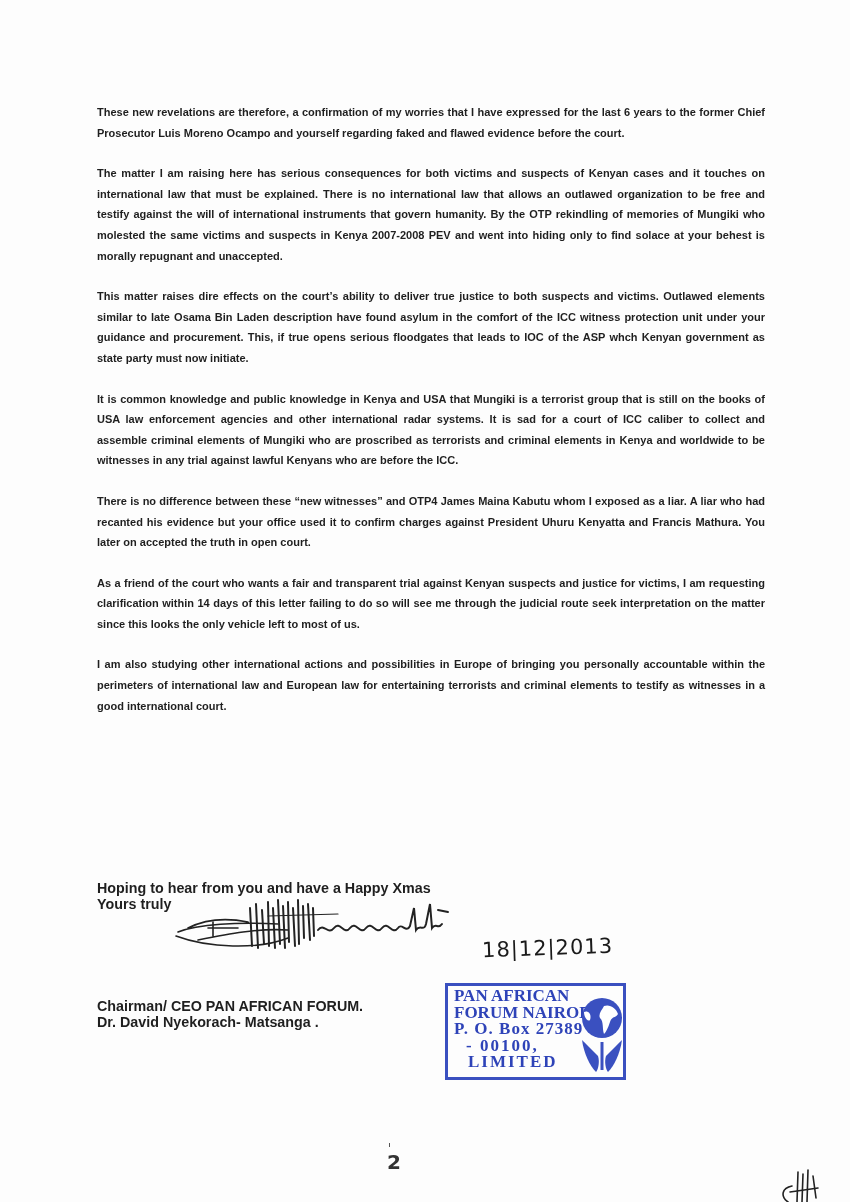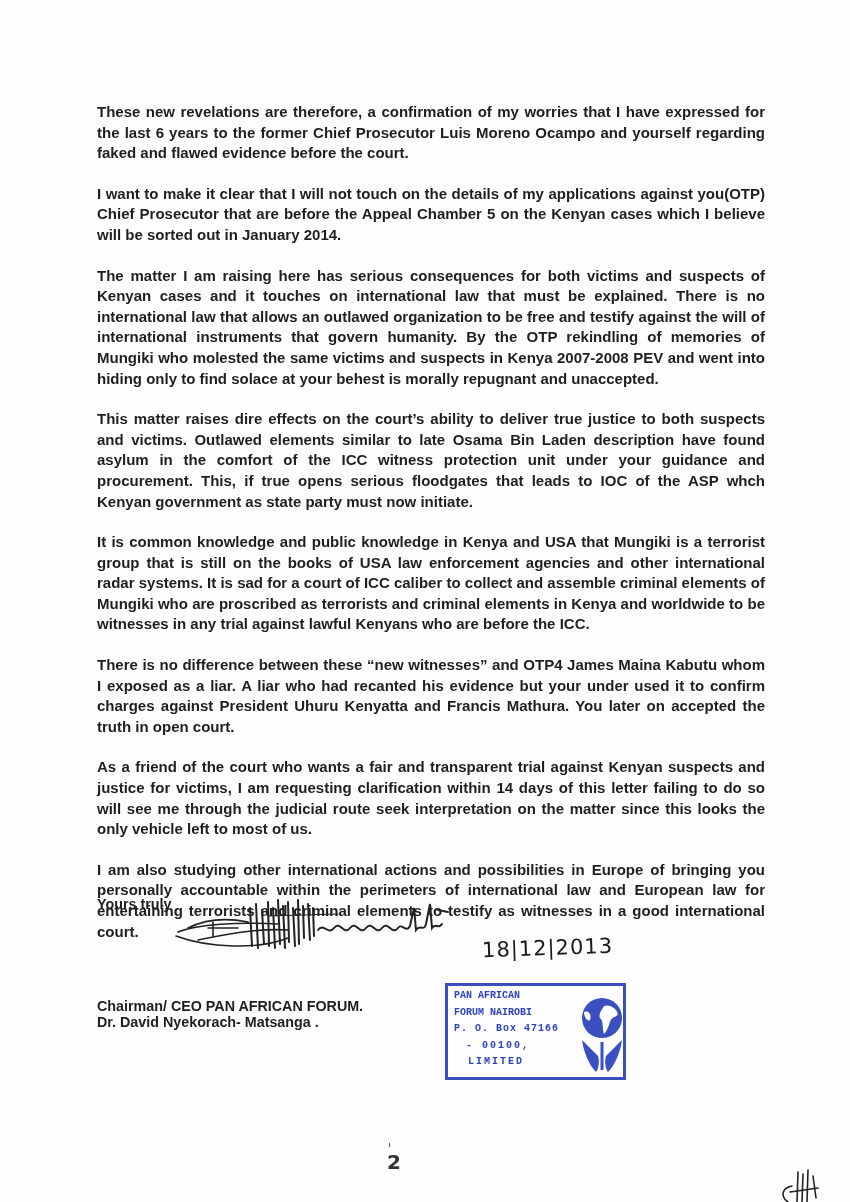--- a/index.html
+++ b/index.html
@@ -4,71 +4,71 @@
 <style>
   html, body { margin: 0; padding: 0; background: #ffffff; }
   body { width: 850px; height: 1202px; position: relative; overflow: hidden; }
   .page {
     position: absolute; left: 0; top: 0; width: 850px; height: 1202px;
     background: #fdfdfd;
   }
   .body-text {
     position: absolute; left: 97px; top: 102px; width: 668px;
     font-family: "Liberation Sans", sans-serif;
-    font-size: 15px; font-weight: bold; color: #1f1f1f;
+    font-size: 11px; font-weight: bold; color: #1f1f1f;
     line-height: 20.6px;
   }
   .para { margin: 0 0 20px 0; text-align: justify; }
   .closing { position: absolute; left: 97px; font-family: "Liberation Sans", sans-serif; font-size: 14.3px; font-weight: bold; color: #1f1f1f; }
   .c-hoping { top: 880px; }
   .c-yours { top: 896px; }
   .c-name { top: 1014px; }
   .c-title { top: 998px; }
   .signature { position: absolute; left: 168px; top: 888px; width: 290px; height: 68px; }
   .date-hand {
     position: absolute; left: 482px; top: 936px;
     font-family: "DejaVu Sans", sans-serif; font-size: 21px; color: #1a1a1a;
     letter-spacing: 1px; transform: rotate(-2deg);
   }
   .stamp {
     position: absolute; left: 445px; top: 983px; width: 181px; height: 97px;
     border: 3px solid #3a50c0; box-sizing: border-box; color: #2e43b8;
   }
   .stamp-text {
     position: absolute; left: 6px; top: 2px;
-    font-family: Liberation Mono, monospace; font-weight: bold; font-size: 10px; line-height: 16.5px;
+    font-family: Liberation Serif, serif; font-weight: bold; font-size: 17px; line-height: 16.5px;
   }
   .stamp-line { display: block; white-space: nowrap; }
   .stamp-line.center { padding-left: 12px; letter-spacing: 2px; }
   .stamp-line.center2 { padding-left: 14px; letter-spacing: 2px; }
   .stamp-line.spaced { letter-spacing: 1px; }
   .stamp-logo { position: absolute; left: 130px; top: 10px; width: 48px; height: 78px; }
   .page-number {
     position: absolute; left: 387px; top: 1150px;
     font-family: "DejaVu Sans", sans-serif; font-size: 20px; font-weight: bold; color: #333;
   }
   .tick { position: absolute; left: 389px; top: 1143px; width: 1px; height: 4px; background: #555; }
   .initials { position: absolute; left: 770px; top: 1168px; width: 60px; height: 34px; }
 </style>
 </head>
 <body>
 
 <div class="page">
 
   <div class="body-text">
     <p class="para">These new revelations are therefore, a confirmation of my worries that I have expressed for the last 6 years to the former Chief Prosecutor Luis Moreno Ocampo and yourself regarding faked and flawed evidence before the court.</p>
-    <p class="para">I want to make it clear that I will not touch on the details of my applications against you(OTP) Chief Prosecutor  that are before the Appeal Chamber 5 on the Kenyan cases which I  believe will be sorted out in January 2014.</p>
     <p class="para">The matter I am raising here has serious consequences for both victims and suspects of Kenyan cases and it touches on international law that must be explained. There is no international law that allows an outlawed organization to be free and testify against the will of international instruments that govern humanity. By the OTP rekindling of memories of Mungiki who molested the same victims and suspects in Kenya 2007-2008 PEV and went into hiding only to find solace at your behest is morally repugnant and unaccepted.</p>
     <p class="para">This matter raises dire effects on the court’s ability to deliver true justice to both suspects and victims. Outlawed elements similar to late Osama Bin Laden description have found asylum in the comfort of the ICC witness protection unit under your guidance and procurement. This, if true opens  serious floodgates that leads to IOC of the ASP whch Kenyan government as state party  must now initiate.</p>
     <p class="para">It is common knowledge and public knowledge in Kenya and USA that Mungiki is a terrorist group that is still on the books of USA law enforcement agencies and other international radar systems. It is sad for a court of ICC caliber to collect and assemble criminal elements of Mungiki who are proscribed as terrorists and criminal elements in Kenya and worldwide to be witnesses in any trial against lawful Kenyans who are before the ICC.</p>
-    <p class="para">There is no difference between these “new witnesses” and OTP4 James Maina Kabutu whom I exposed as a liar. A liar who had recanted his evidence but your under used it to confirm charges against President Uhuru Kenyatta and Francis Mathura. You later on accepted the truth in open court.</p>
+    <p class="para">There is no difference between these “new witnesses” and OTP4 James Maina Kabutu whom I exposed as a liar. A liar who had recanted his evidence but your office used it to confirm charges against President Uhuru Kenyatta and Francis Mathura. You later on accepted the truth in open court.</p>
     <p class="para">As a friend of the court who wants a fair and transparent trial against Kenyan suspects and justice for victims, I am requesting clarification within 14 days of this letter failing to do so will see me through the judicial route seek  interpretation on the matter since this looks the only vehicle left to most of us.</p>
     <p class="para">I am also studying other international actions and possibilities in Europe of bringing you personally accountable within the perimeters  of international law and European law for entertaining terrorists and criminal elements to testify  as witnesses in a good international court.</p>
   </div>
 
+  <div class="closing c-hoping">Hoping to hear from you and have a Happy Xmas</div>
   <div class="closing c-yours">Yours truly</div>
 
   <svg class="signature" viewBox="0 0 290 68">
     <g fill="none" stroke="#222" stroke-width="1.6" stroke-linecap="round">
       <path d="M10 44 C 30 36, 70 34, 110 36 M8 48 C 40 60, 90 62, 120 50 M20 40 C 40 30, 60 30, 80 34"></path>
       <path d="M30 52 C 60 46, 90 40, 120 42 M45 34 L45 48 M40 40 L70 40"></path>
       <g stroke-width="2">
         <path d="M82 20 L84 58 M88 16 L90 60 M94 22 L96 56 M100 14 L101 58 M105 20 L107 60 M110 12 L112 56 M115 18 L117 60 M120 14 L121 54 M125 20 L127 58 M130 12 L131 56 M135 18 L136 50 M140 16 L142 52 M145 20 L146 48"></path>
         <path d="M150 42 C 156 34, 160 48, 166 40 C 172 32, 176 48, 182 40 C 188 32, 192 48, 198 40 C 204 32, 208 48, 214 40 C 220 32, 224 48, 230 40 C 234 34, 238 46, 242 38 L246 20 L248 42 C 252 36, 256 44, 258 36 L262 16 L264 40 C 268 34, 270 42, 274 36"></path>
         <path d="M270 22 L280 24"></path>
@@ -79,21 +79,21 @@
 
   <div class="date-hand">18|12|2013</div>
 
   <div class="closing c-name">Dr. David Nyekorach- Matsanga .</div>
   <div class="closing c-title">Chairman/ CEO   PAN AFRICAN FORUM.</div>
 
   <div class="stamp">
     <div class="stamp-text">
       <span class="stamp-line">PAN AFRICAN</span>
       <span class="stamp-line">FORUM NAIROBI</span>
-      <span class="stamp-line spaced">P. O. Box 47166</span>
+      <span class="stamp-line spaced">P. O. Box 27389</span>
       <span class="stamp-line center">- 00100,</span>
       <span class="stamp-line center2">LIMITED</span>
     </div>
     <svg class="stamp-logo" viewBox="0 0 48 78">
       <circle cx="24" cy="22" r="20" fill="#3a50c0"></circle>
       <path d="M26 10 C 32 8, 38 12, 40 18 C 38 22, 34 20, 32 26 C 30 32, 28 36, 26 38 C 24 32, 26 26, 22 22 C 20 18, 24 14, 26 10 Z" fill="#ffffff"></path>
       <path d="M6 16 C 10 14, 14 18, 12 24 C 10 26, 6 22, 6 16 Z" fill="#ffffff"></path>
       <path d="M4 44 C 8 48, 14 54, 20 60 C 22 66, 20 74, 18 76 C 12 70, 6 58, 4 44 Z" fill="#3a50c0"></path>
       <path d="M44 44 C 40 48, 34 54, 28 60 C 26 66, 28 74, 30 76 C 36 70, 42 58, 44 44 Z" fill="#3a50c0"></path>
       <path d="M24 46 L24 74" stroke="#3a50c0" stroke-width="3"></path>

